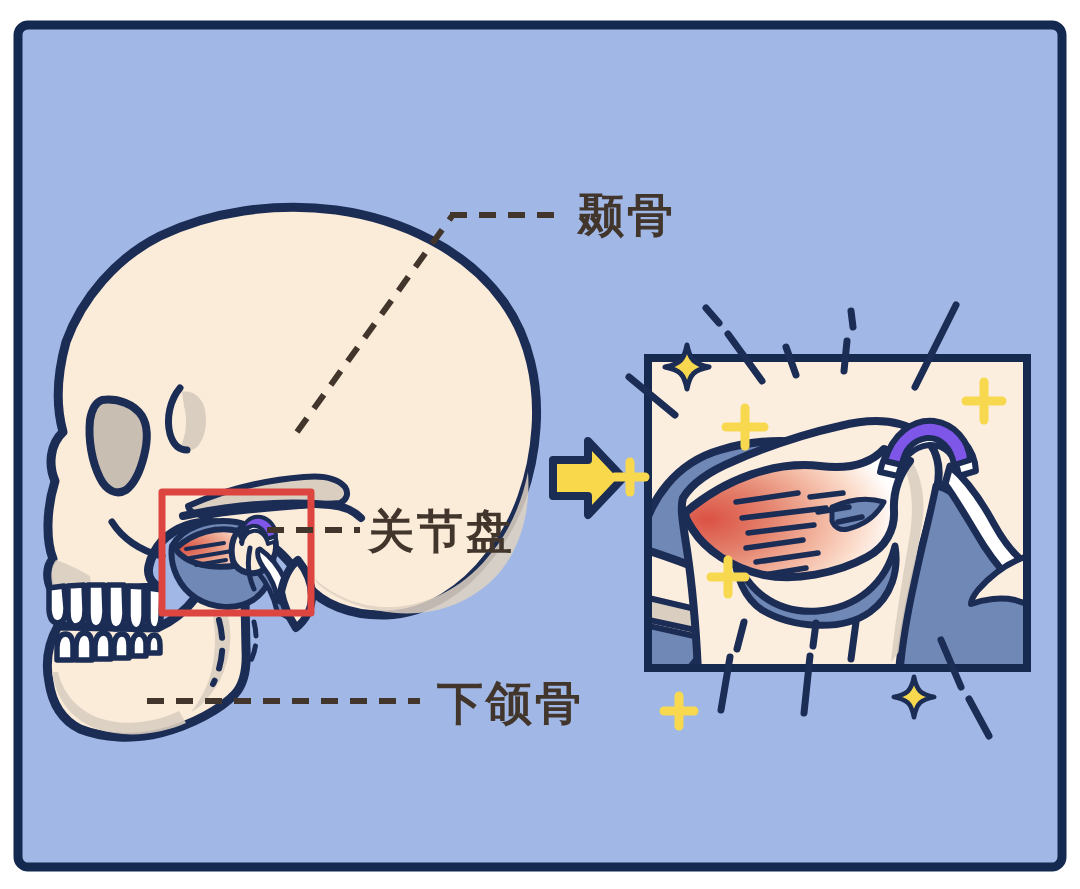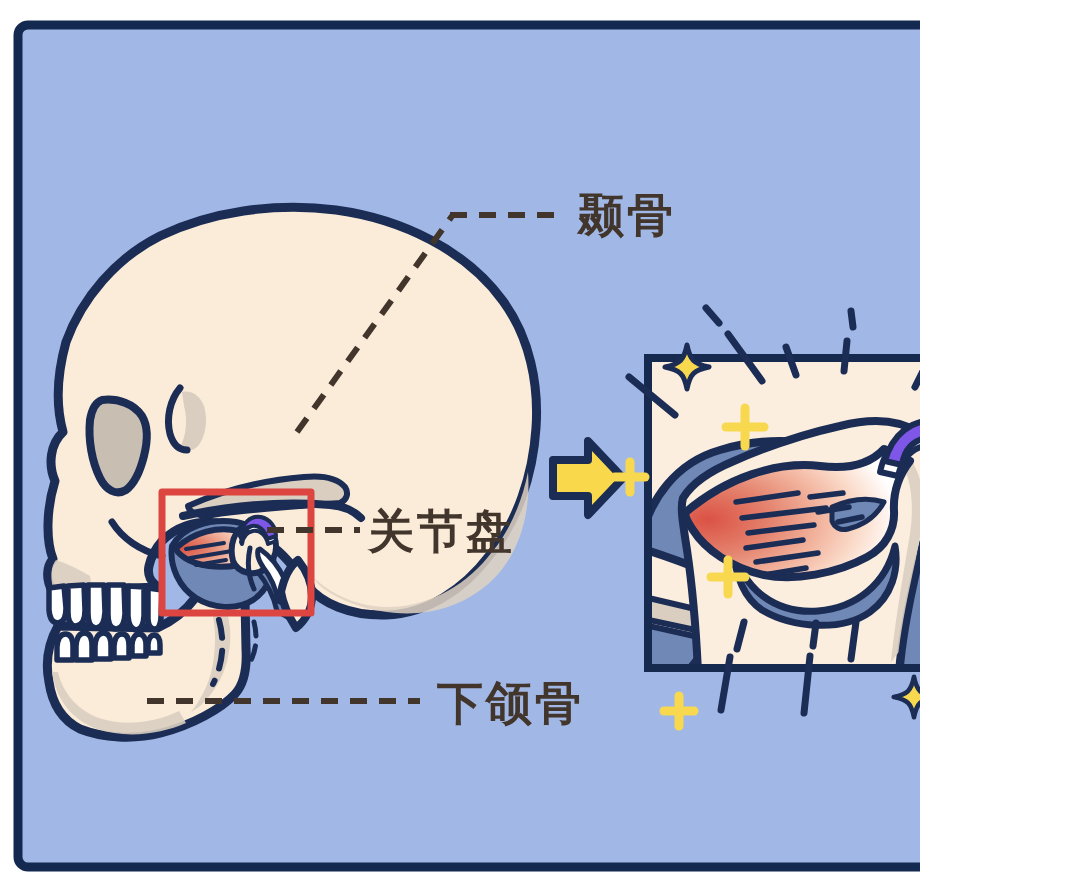--- a/index.html
+++ b/index.html
@@ -1,16 +1,16 @@
 <!DOCTYPE html>
 <html><head>
 <meta charset="utf-8">
 <style>
   html,body{margin:0;padding:0;background:#ffffff;}
-  .stage{width:920px;height:889px;position:relative;background:#ffffff;overflow:hidden;}
+  .stage{width:1080px;height:889px;position:relative;background:#ffffff;overflow:hidden;}
   svg{display:block;}
   text.diagram-label{
     font-family:"Liberation Sans","DejaVu Sans",sans-serif;
     font-weight:bold;
     font-size:46px;
     letter-spacing:3px;
     fill:#42362c;
   }
 </style>
 </head>

